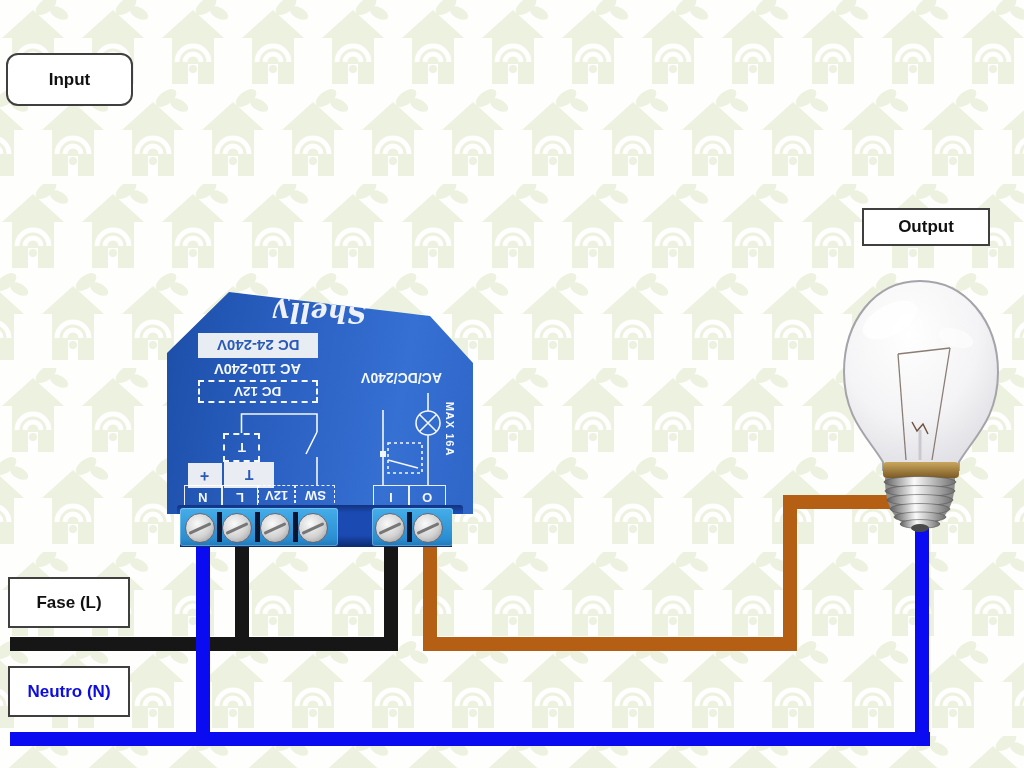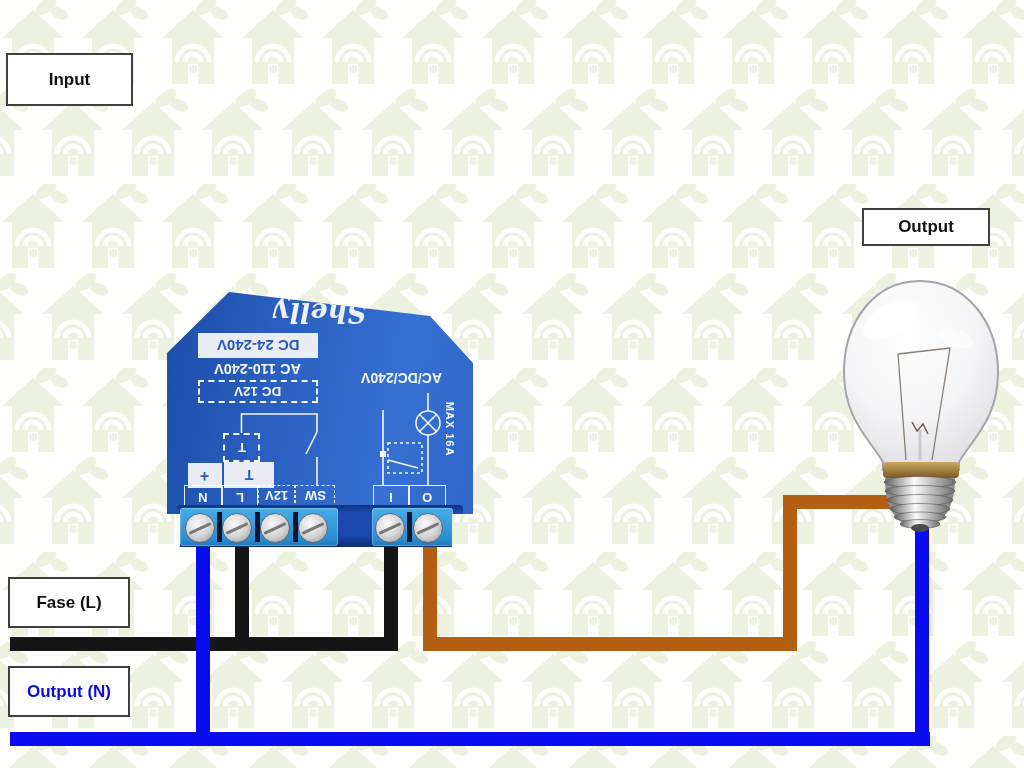--- a/index.html
+++ b/index.html
@@ -210,25 +210,25 @@
       <ellipse cx="92" cy="210" rx="36" ry="5.5"></ellipse>
       <ellipse cx="92" cy="219" rx="35" ry="5.5"></ellipse>
       <ellipse cx="92" cy="228" rx="33" ry="5.5"></ellipse>
       <ellipse cx="92" cy="237" rx="30" ry="5.5"></ellipse>
       <ellipse cx="92" cy="245" rx="26" ry="5"></ellipse>
       <ellipse cx="92" cy="252" rx="20" ry="4.5"></ellipse>
     </g>
     <ellipse cx="92" cy="256" rx="9" ry="4" fill="#4a4a4a"></ellipse>
   </svg>
 
-  <div class="label-box" style="left:6px; top:53px; width:127px; height:53px;">
+  <div class="label-box" style="left:6px; top:53px; width:127px; height:53px;border-radius:12px;">
     <span>Input</span>
     </div>
   <div class="label-box" style="left:862px; top:208px; width:128px; height:38px;">
     <span>Output</span>
     </div>
   <div class="label-box" style="left:8px; top:577px; width:122px; height:51px;">
     <span>Fase (L)</span>
     </div>
   <div class="label-box blue-text" style="left:8px; top:666px; width:122px; height:51px;">
-    <span>Output (N)</span>
+    <span>Neutro (N)</span>
     </div>
 </div>
 
 </body></html>

